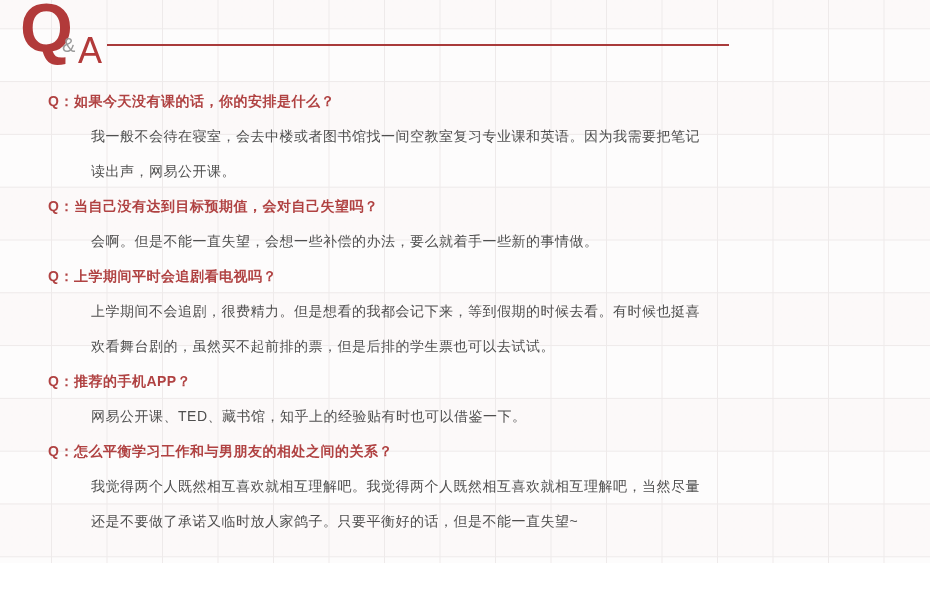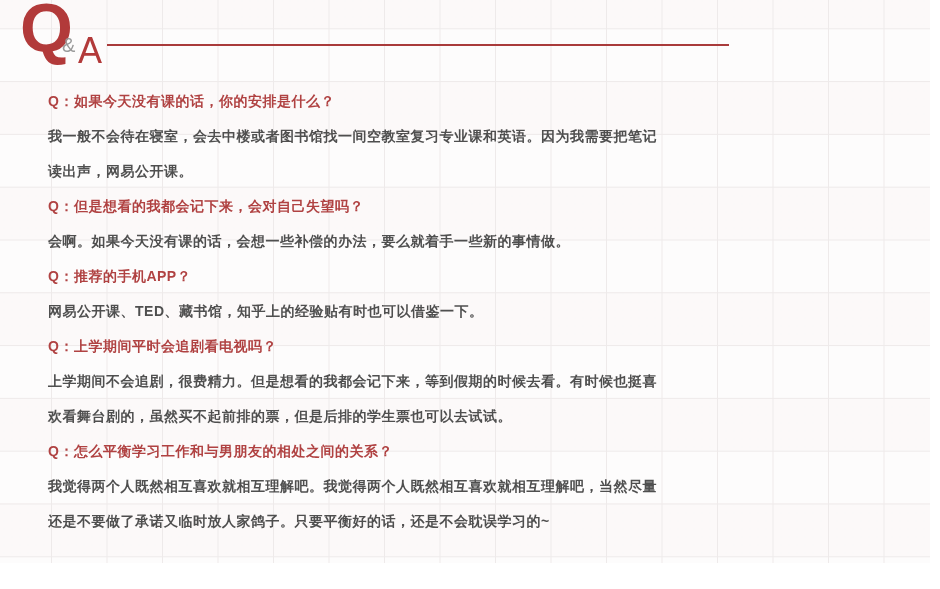--- a/index.html
+++ b/index.html
@@ -43,22 +43,23 @@
   .content {
     position: absolute; left: 48px; top: 84px;
     width: 858px;
     font-size: 14px; line-height: 35px;
   }
   .question {
     color: #b04242; font-weight: 700;
     letter-spacing: 0.5px;
   }
   .answer-line {
-    color: #4f4f4f; font-weight: 700;
+    color: #4f4f4f; font-weight: 400;
     letter-spacing: 0.5px;
+    margin-left: 43px;
   }
 </style>
 </head>
 <body>
 
 <div class="sheet">
 
   <div class="logo">
     <span class="logo-q">Q</span>
     <span class="logo-amp">&amp;</span>
@@ -69,35 +70,35 @@
 
   <div class="content">
 
     <div class="qa-item">
       <p class="question">Q：如果今天没有课的话，你的安排是什么？</p>
       <p class="answer-line">我一般不会待在寝室，会去中楼或者图书馆找一间空教室复习专业课和英语。因为我需要把笔记</p>
       <p class="answer-line">读出声，网易公开课。</p>
     </div>
 
     <div class="qa-item">
-      <p class="question">Q：但是想看的我都会记下来，会对自己失望吗？</p>
-      <p class="answer-line">会啊。如果今天没有课的话，会想一些补偿的办法，要么就着手一些新的事情做。</p>
-    </div>
-
-    <div class="qa-item">
-      <p class="question">Q：推荐的手机APP？</p>
-      <p class="answer-line">网易公开课、TED、藏书馆，知乎上的经验贴有时也可以借鉴一下。</p>
+      <p class="question">Q：当自己没有达到目标预期值，会对自己失望吗？</p>
+      <p class="answer-line">会啊。但是不能一直失望，会想一些补偿的办法，要么就着手一些新的事情做。</p>
     </div>
 
     <div class="qa-item">
       <p class="question">Q：上学期间平时会追剧看电视吗？</p>
       <p class="answer-line">上学期间不会追剧，很费精力。但是想看的我都会记下来，等到假期的时候去看。有时候也挺喜</p>
       <p class="answer-line">欢看舞台剧的，虽然买不起前排的票，但是后排的学生票也可以去试试。</p>
     </div>
 
     <div class="qa-item">
+      <p class="question">Q：推荐的手机APP？</p>
+      <p class="answer-line">网易公开课、TED、藏书馆，知乎上的经验贴有时也可以借鉴一下。</p>
+    </div>
+
+    <div class="qa-item">
       <p class="question">Q：怎么平衡学习工作和与男朋友的相处之间的关系？</p>
       <p class="answer-line">我觉得两个人既然相互喜欢就相互理解吧。我觉得两个人既然相互喜欢就相互理解吧，当然尽量</p>
-      <p class="answer-line">还是不要做了承诺又临时放人家鸽子。只要平衡好的话，还是不会耽误学习的~</p>
+      <p class="answer-line">还是不要做了承诺又临时放人家鸽子。只要平衡好的话，但是不能一直失望~</p>
     </div>
 
   </div>
 </div>
 
 </body></html>

